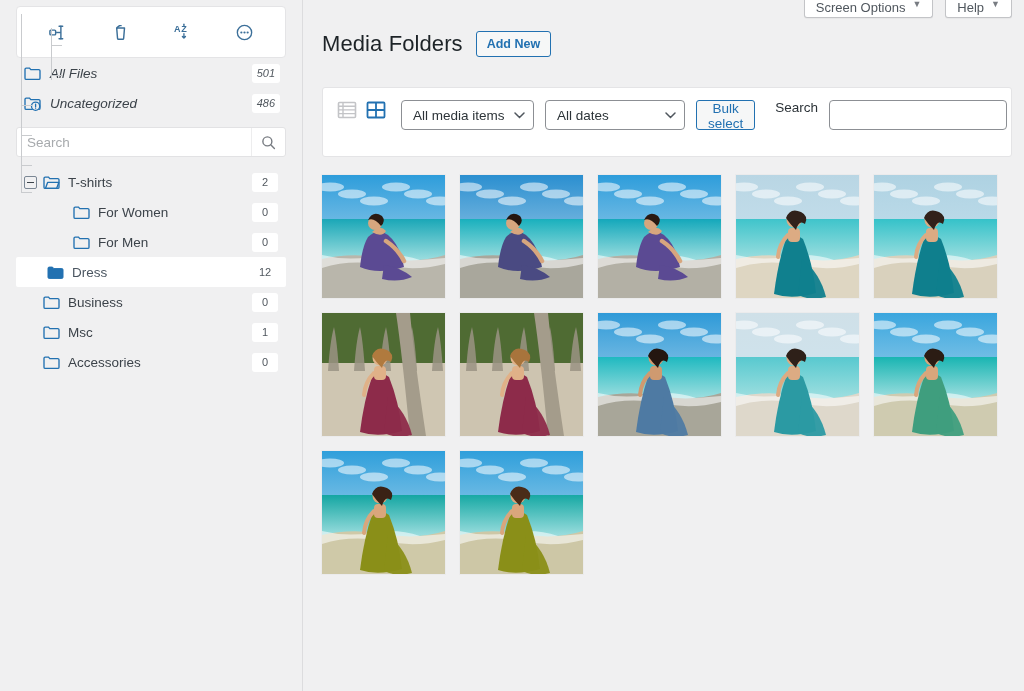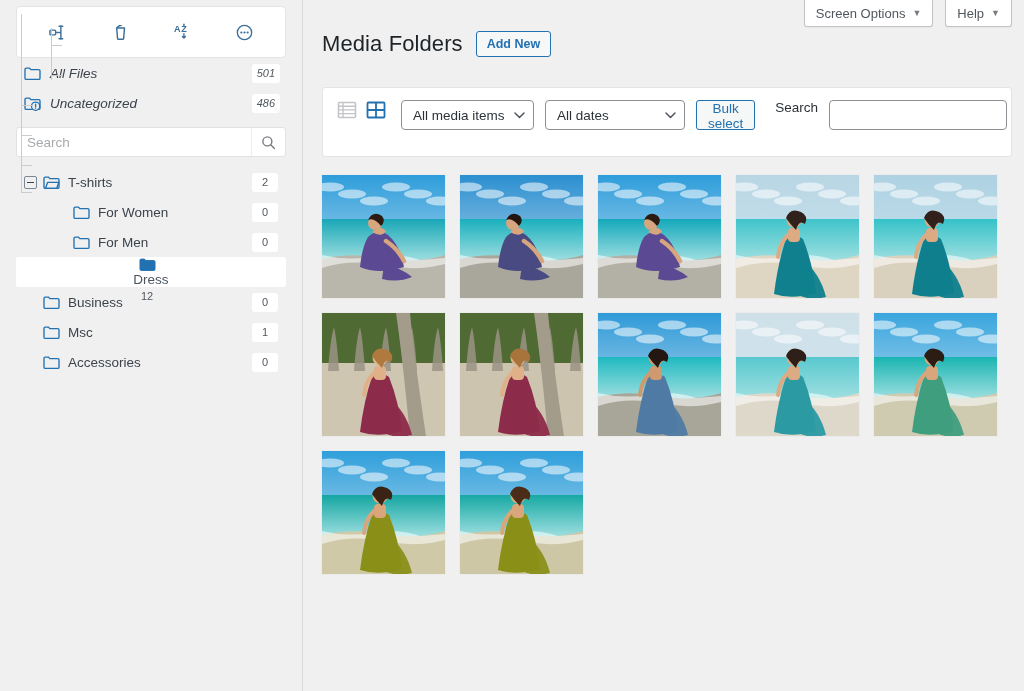--- a/index.html
+++ b/index.html
@@ -184,24 +184,23 @@
     position: absolute;
     right: 12px; top: 0;
     display: flex;
     gap: 12px;
   }
   .meta-btn {
     background: #fff;
     border: 1px solid #c3c4c7;
     border-top: 0;
     border-radius: 0 0 3px 3px;
-    height: 27px;
+    height: 18px;
     padding: 0 11px;
     display: flex;
-    align-items: center;
     gap: 7px;
     font-size: 13px;
     color: #50575e;
     cursor: pointer;
     box-shadow: 0 1px 1px rgba(0,0,0,.04);
   }
   .caret { font-size: 9px; color: #787c82; line-height: 1; }
 
   .page-head {
     display: flex;
@@ -405,21 +404,21 @@
           <span class="cnt">0</span>
         </div>
         <div class="tnode" style="padding-left: 38px;">
           <span class="spacer13"></span>
           <svg width="17" height="15" viewBox="0 0 17 15" style="display: block; flex: 0 0 auto;">
             <path d="M1 3.3a1.2 1.2 0 0 1 1.2-1.2h3.3l1.3 1.5h8A1.2 1.2 0 0 1 16 4.8v7.4a1.2 1.2 0 0 1-1.2 1.2H2.2A1.2 1.2 0 0 1 1 12.2V3.3z" fill="none" stroke="#2271b1" stroke-width="1.35"></path>
           </svg>
           <span class="tlabel">For Men</span>
           <span class="cnt">0</span>
         </div>
-        <div class="tnode sel" style="padding-left: 0; flex-direction: column;">
+        <div class="tnode sel" style="padding-left: 12px;">
           <span class="spacer13"></span>
           <svg width="17" height="15" viewBox="0 0 17 15" style="display: block; flex: 0 0 auto;">
             <path d="M1 3.3a1.2 1.2 0 0 1 1.2-1.2h3.3l1.3 1.5h8A1.2 1.2 0 0 1 16 4.8v7.4a1.2 1.2 0 0 1-1.2 1.2H2.2A1.2 1.2 0 0 1 1 12.2V3.3z" fill="#2271b1" stroke="#2271b1" stroke-width="1"></path>
           </svg>
           <span class="tlabel">Dress</span>
           <span class="cnt plain">12</span>
         </div>
         <div class="tnode" style="padding-left: 8px;">
           <span class="spacer13"></span>
           <svg width="17" height="15" viewBox="0 0 17 15" style="display: block; flex: 0 0 auto;">

